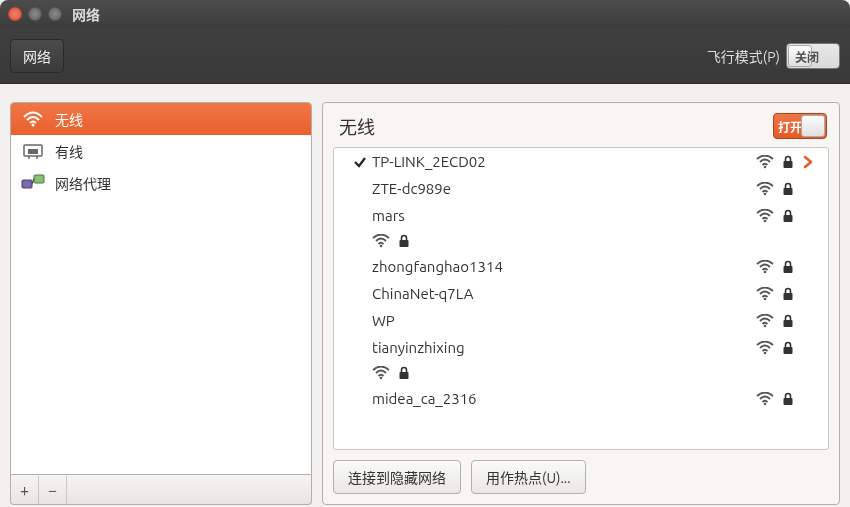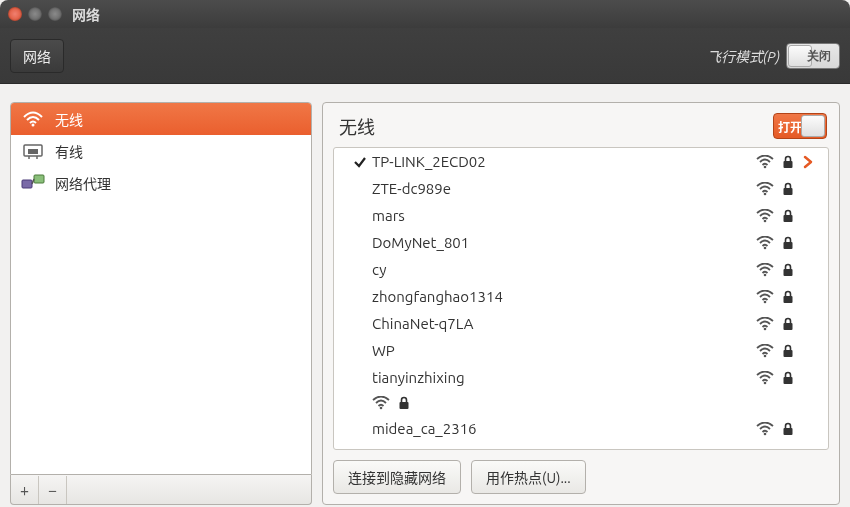--- a/index.html
+++ b/index.html
@@ -8,28 +8,28 @@
 .titlebar { height: 28px; background: linear-gradient(#4c4c4c,#3c3c3c); display: flex; align-items: center; padding: 0 8px; color: #dcdcdc; font-size: 14px; font-weight: bold; border-top-left-radius: 8px; border-top-right-radius: 8px; }
 .win-btn { width: 14px; height: 14px; border-radius: 50%; margin-right: 6px; display: inline-block; box-shadow: inset 0 0 2px rgba(0,0,0,.5); }
 .wb-close { background: radial-gradient(#f08070,#d94a2a); }
 .wb-min { background: radial-gradient(#8a8a8a,#5a5a5a); }
 .wb-max { background: radial-gradient(#8a8a8a,#5a5a5a); }
 .titlebar-title { margin-left: 4px; }
 
 .toolbar { height: 56px; background: linear-gradient(#3f3f3f,#393939); display: flex; align-items: center; padding: 0 10px; color: #eee; border-bottom: 1px solid #2a2a2a; }
 .tb-btn { background: linear-gradient(#4b4b4b,#3a3a3a); border: 1px solid #2a2a2a; color: #eee; padding: 6px 12px; font-size: 14px; border-radius: 4px; cursor: pointer; margin-right: 4px; }
 .tb-spacer { flex: 1; }
-.tb-label { font-size: 14px; margin-right: 6px; color: #ddd; font-style: italic; }
+.tb-label { font-size: 14px; margin-right: 6px; color: #ddd; }
 .switch { width: 54px; height: 26px; background: linear-gradient(#e8e8e8,#d8d8d8); border: 1px solid #777; border-radius: 4px; position: relative; cursor: pointer; display: inline-block; vertical-align: middle; }
 .switch .thumb { position: absolute; top: 1px; width: 24px; height: 22px; background: linear-gradient(#fcfcfc,#e0e0e0); border: 1px solid #aaa; border-radius: 3px; }
 .switch.off .thumb { left: 1px; }
 .switch.on { background: linear-gradient(#f07746,#e55a25); border-color: #b34418; }
 .switch.on .thumb { right: 1px; }
 .switch-label { position: absolute; top: 4px; font-size: 12px; font-weight: bold; }
-.switch.off .switch-label { right: 8px; color: #555; font-family: Liberation Serif, serif; }
+.switch.off .switch-label { right: 20px; color: #555; }
 .switch.on .switch-label { left: 4px; color: #fff; }
 
 .content { display: flex; padding: 10px; gap: 10px; height: calc(507px - 28px - 56px); margin-top: 8px; }
 
 .sidebar { width: 302px; display: flex; flex-direction: column; }
 .side-list { flex: 1; background: #fff; border: 1px solid #b3b0ab; border-radius: 4px 4px 0 0; overflow: hidden; }
 .side-item { display: flex; align-items: center; padding: 6px 10px; font-size: 14px; cursor: pointer; gap: 10px; color: #333; }
 .side-item.selected { background: linear-gradient(#f07746,#ea5f2e); color: #fff; }
 .side-icon { width: 24px; height: 20px; display: flex; align-items: center; justify-content: center; }
 .side-footer { height: 30px; background: linear-gradient(#f5f4f3,#e7e6e3); border: 1px solid #b3b0ab; border-top: none; border-radius: 0 0 4px 4px; display: flex; align-items: center; }
@@ -184,40 +184,20 @@
           <span class="lock-icon">
             <svg width="12" height="14" viewBox="0 0 12 14">
               <rect x="1.5" y="6" width="9" height="7" rx="1" fill="#333"></rect>
               <path d="M3.5 6 V4 a2.5 2.5 0 0 1 5 0 V6" stroke="#333" stroke-width="1.6" fill="none"></path>
             </svg>
           </span>
           <span class="arrow-col"></span>
         </div>
         <div class="net-row">
           <span class="check-col"></span>
-          <span class="ssid">DoMyNet_801</span>
-          <span class="sig-icon">
-            <svg width="18" height="14" viewBox="0 0 18 14">
-              <path d="M1 4 Q9 -3 17 4" stroke="#555" stroke-width="1.8" fill="none"></path>
-              <path d="M4 7 Q9 2 14 7" stroke="#555" stroke-width="1.8" fill="none"></path>
-              <path d="M6.5 10 Q9 7.5 11.5 10" stroke="#555" stroke-width="1.8" fill="none"></path>
-              <circle cx="9" cy="12" r="1.3" fill="#555"></circle>
-            </svg>
-          </span>
-          <span class="lock-icon">
-            <svg width="12" height="14" viewBox="0 0 12 14">
-              <rect x="1.5" y="6" width="9" height="7" rx="1" fill="#333"></rect>
-              <path d="M3.5 6 V4 a2.5 2.5 0 0 1 5 0 V6" stroke="#333" stroke-width="1.6" fill="none"></path>
-            </svg>
-          </span>
-          <span class="arrow-col"></span>
-        </div>
-        <div class="net-row">
-          <span class="check-col"></span>
-          <span class="ssid">cy</span>
           <span class="sig-icon">
             <svg width="18" height="14" viewBox="0 0 18 14">
               <path d="M1 4 Q9 -3 17 4" stroke="#555" stroke-width="1.8" fill="none"></path>
               <path d="M4 7 Q9 2 14 7" stroke="#555" stroke-width="1.8" fill="none"></path>
               <path d="M6.5 10 Q9 7.5 11.5 10" stroke="#555" stroke-width="1.8" fill="none"></path>
               <circle cx="9" cy="12" r="1.3" fill="#555"></circle>
             </svg>
           </span>
           <span class="lock-icon">
             <svg width="12" height="14" viewBox="0 0 12 14">

